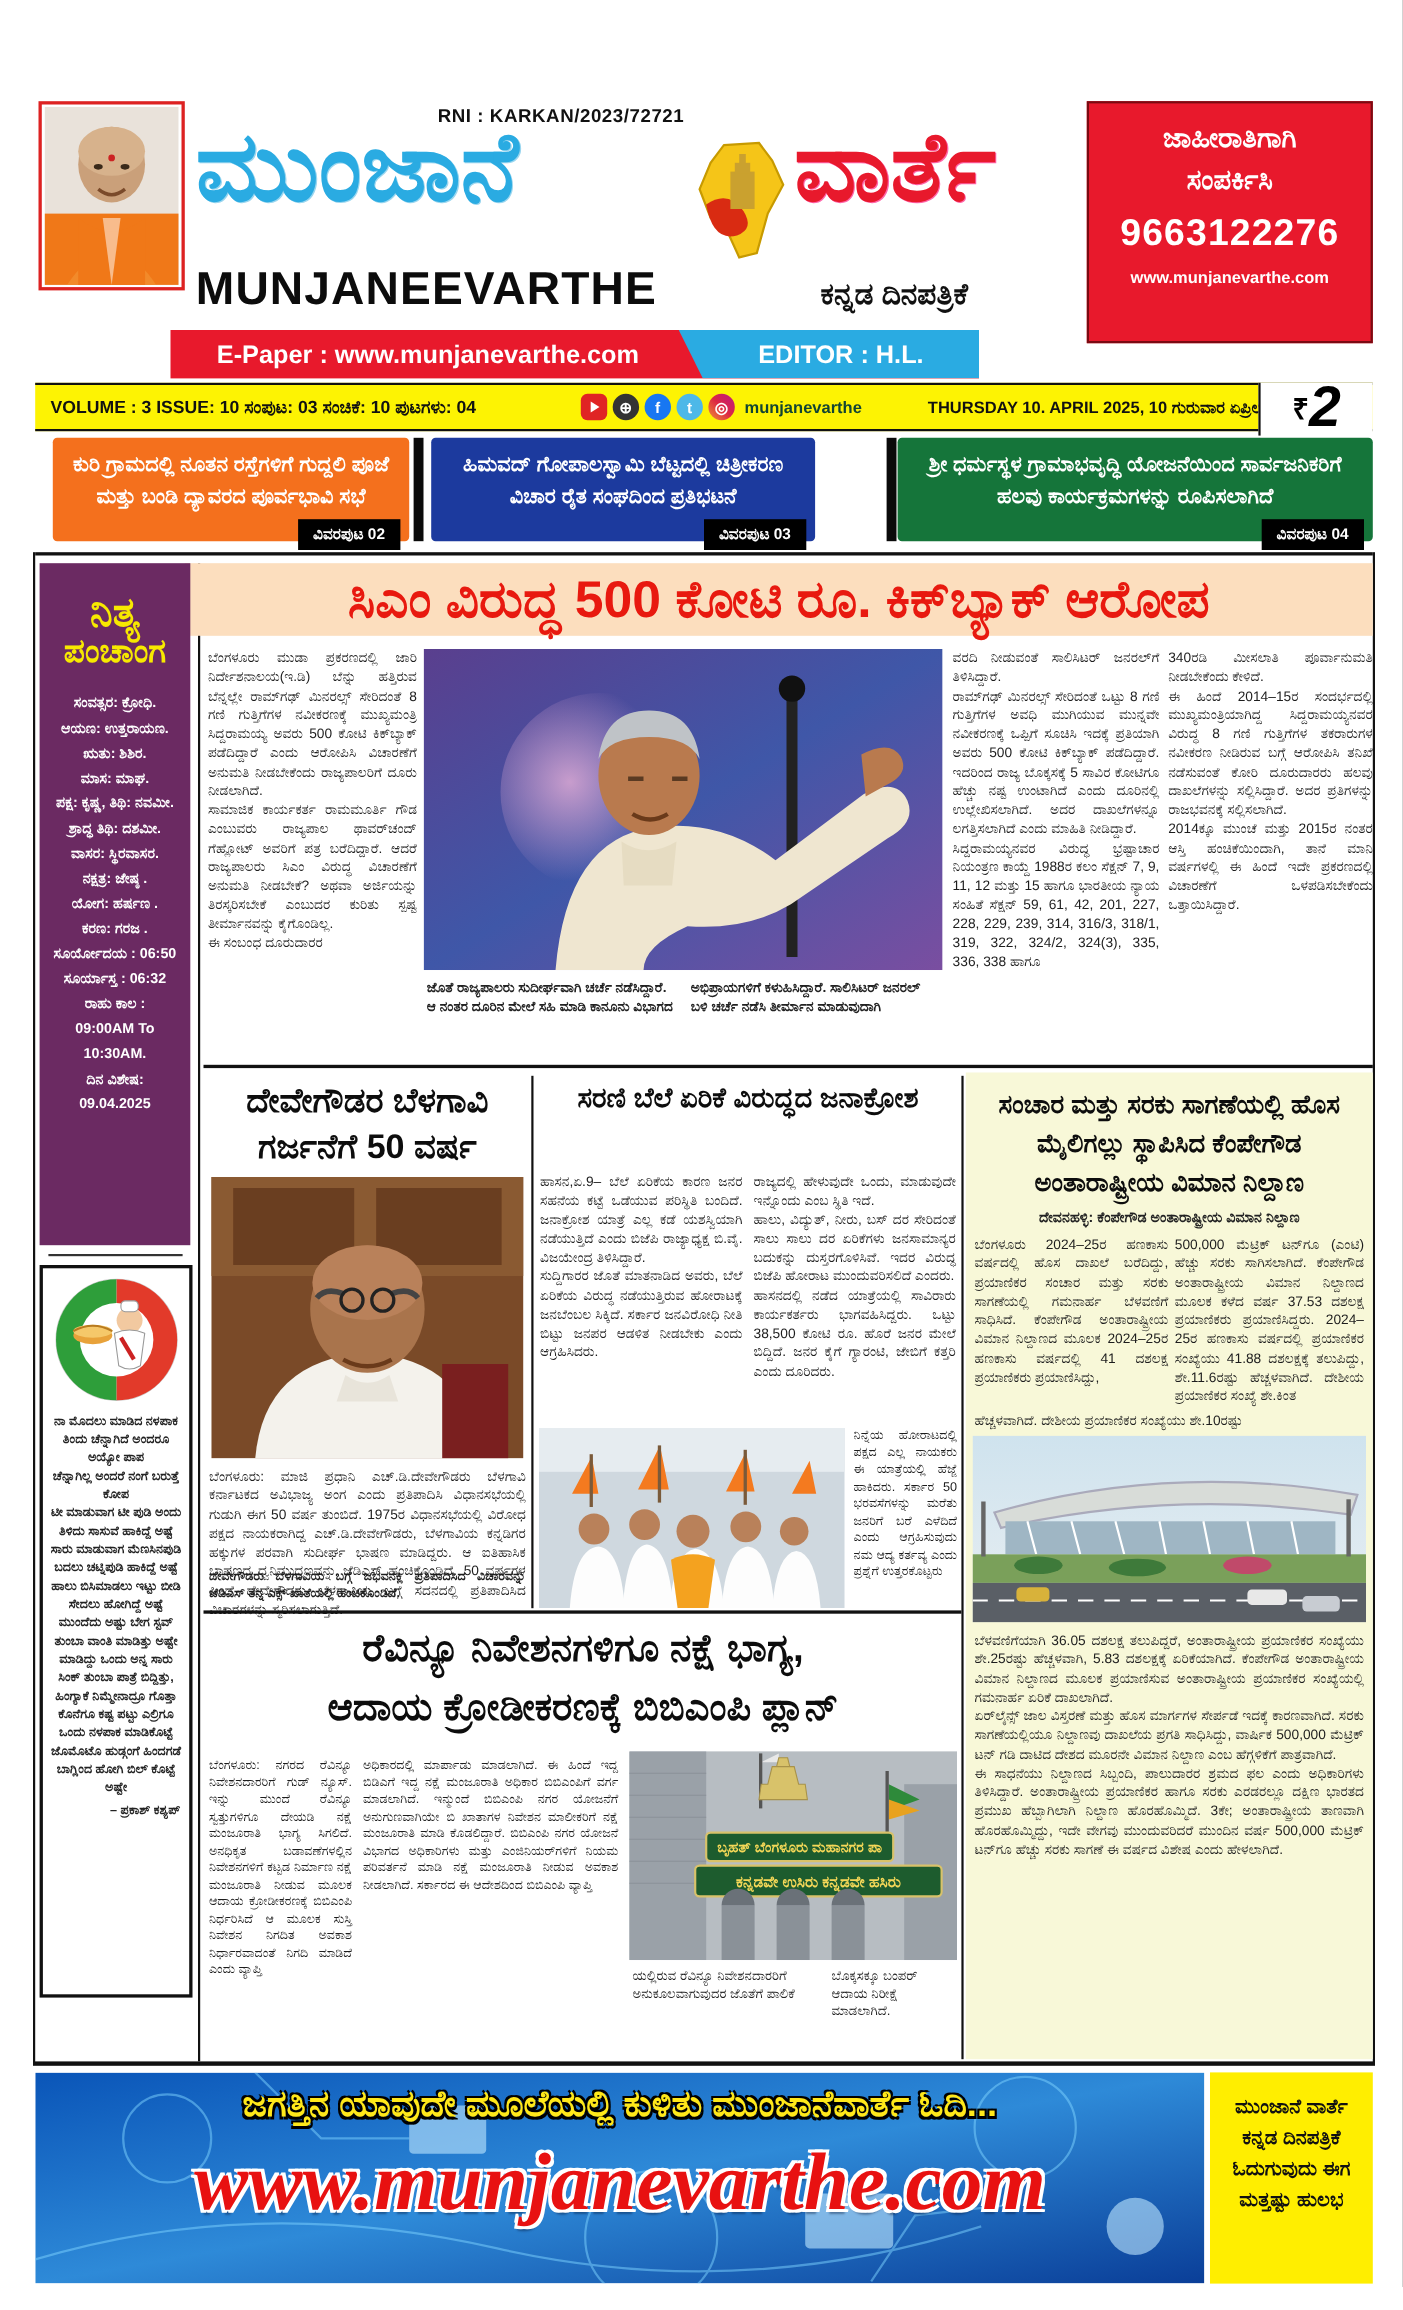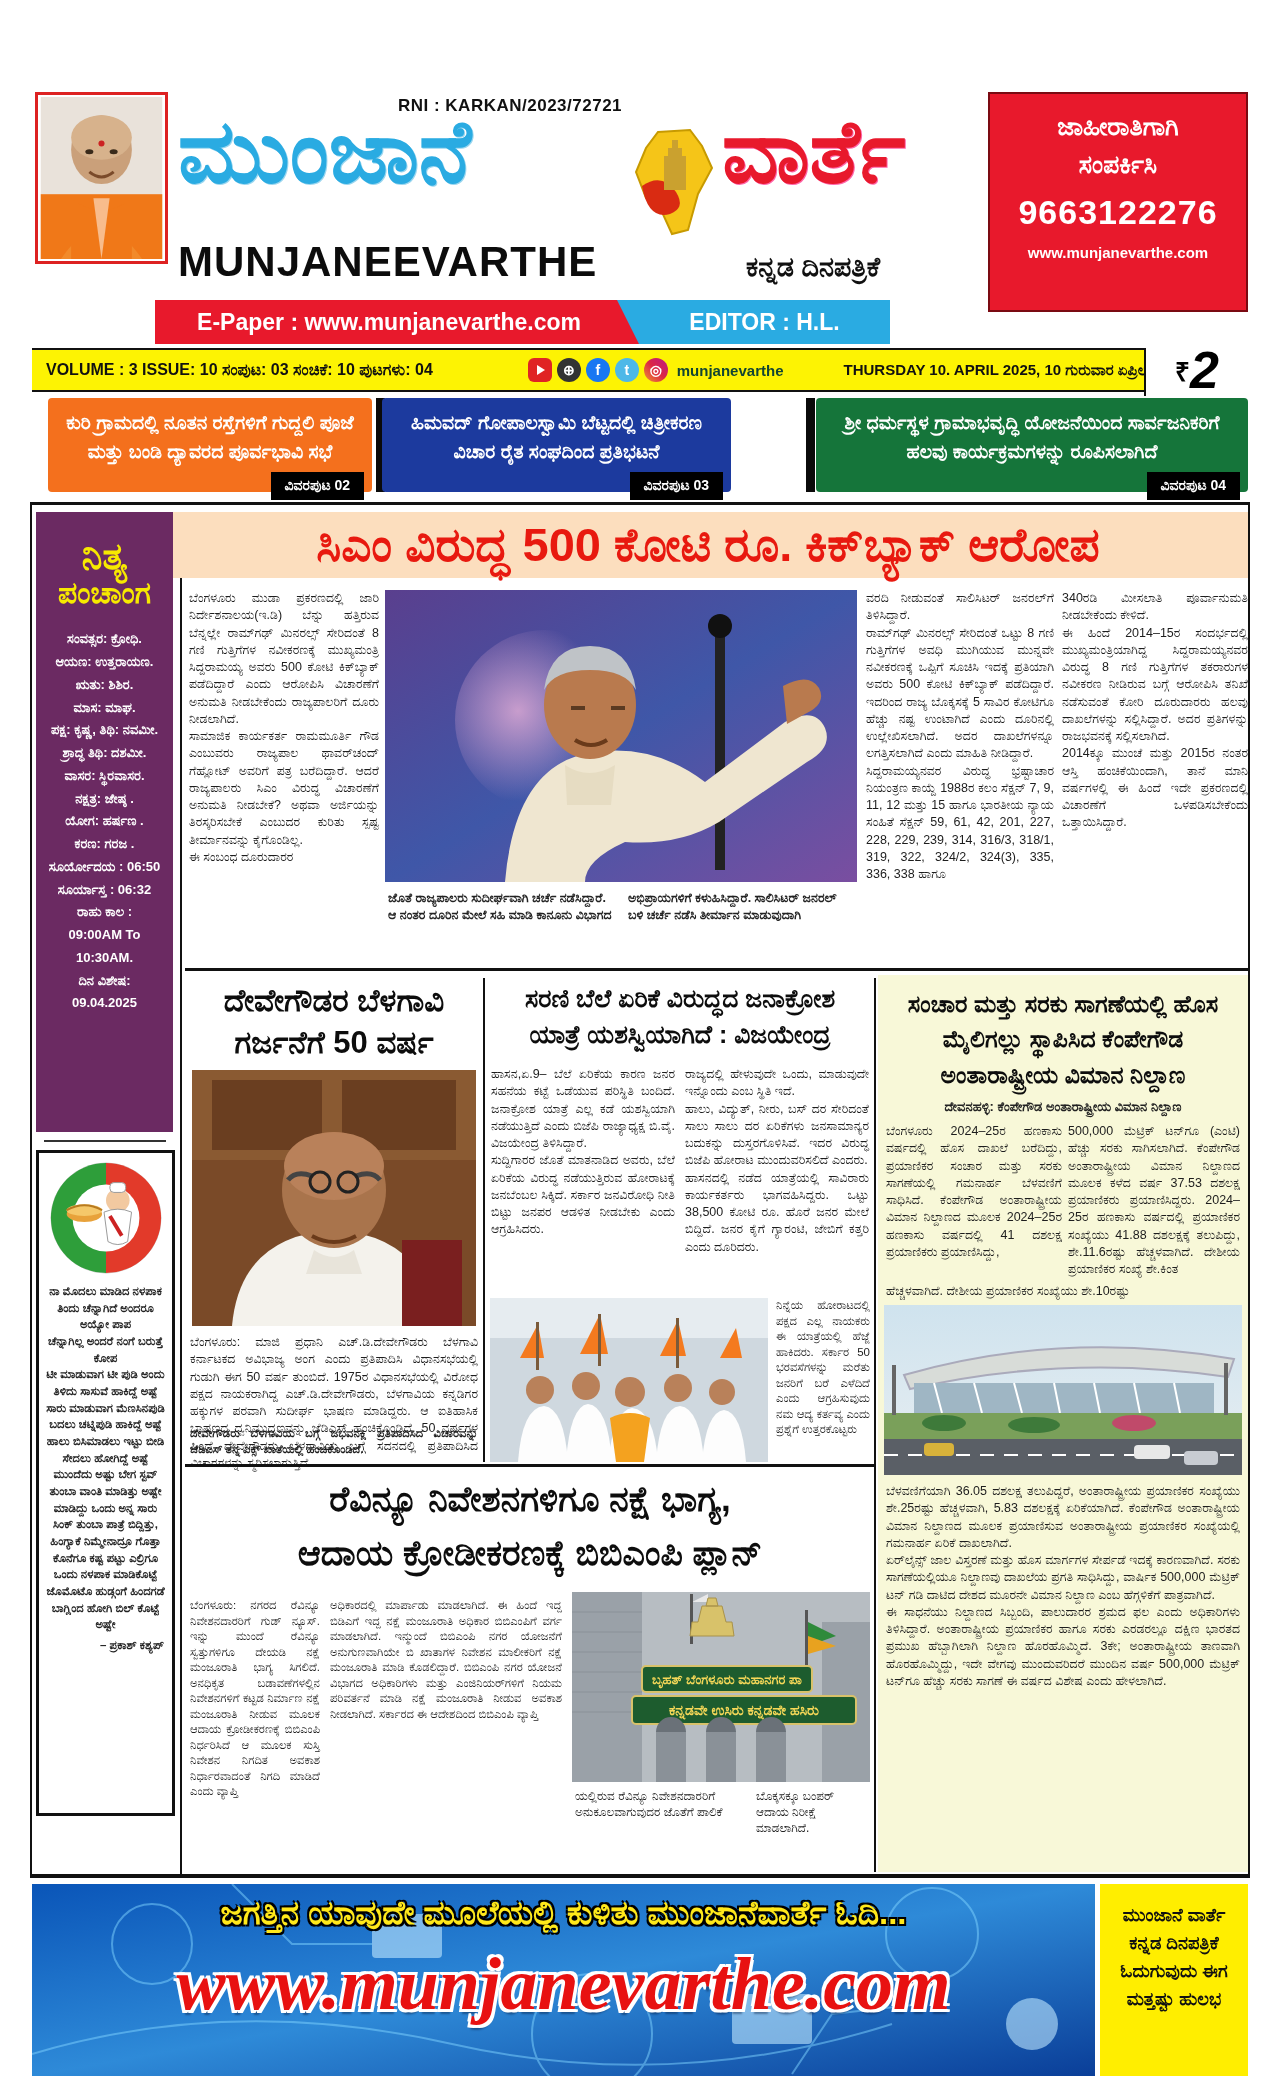--- a/index.html
+++ b/index.html
@@ -39,21 +39,21 @@
   .handle { font-size:15px; font-weight:bold; color:#143; margin-left:4px; }
   .ibdate { font-size:15px; font-weight:bold; color:#111; margin-left:60px; white-space:nowrap; }
   .price { position:absolute; right:0; top:-2px; width:104px; height:48px; background:#fff; border-left:2px solid #111; text-align:center; }
   .price .rs { font-size:26px; font-weight:bold; vertical-align:top; line-height:48px; }
   .price .amt { font-size:52px; font-weight:900; font-style:italic; line-height:44px; }
 
   
   .teaser { position:absolute; top:398px; height:94px; border-radius:4px; color:#fff; text-align:center; font-weight:bold; font-size:19px; line-height:1.55; padding:10px 12px 0; }
   .teaser .pg { position:absolute; right:8px; bottom:-8px; background:#000; color:#fff; font-size:14px; font-weight:bold; padding:3px 14px; }
   .tz1 { left:48px;  width:324px; background:#f4701d; }
-  .tz2 { left:382px; width:349px; background:#1c3a9e; }
+  .tz2 { left:392px; width:349px; background:#1c3a9e; }
   .tz3 { left:816px; width:432px; background:#15753a; }
   .tdiv { position:absolute; top:398px; width:9px; height:94px; background:#0a0a0a; }
 
   
   .rule-h { position:absolute; background:#111; }
   .rule-v { position:absolute; background:#111; }
 
   
   .lead-band { position:absolute; left:168px; top:512px; width:1080px; height:66px; background:#fcdebe; }
   .lead-head { width:100%; text-align:center; font-size:47px; font-weight:bold; color:#e8190f; line-height:66px; }
@@ -300,21 +300,20 @@
     </svg>
   </div>
 
   <div class="btxt" style="position:absolute; left:190px; top:1334px; width:288px; height:90px">ಬೆಂಗಳೂರು: ಮಾಜಿ ಪ್ರಧಾನಿ ಎಚ್.ಡಿ.ದೇವೇಗೌಡರು ಬೆಳಗಾವಿ ಕರ್ನಾಟಕದ ಅವಿಭಾಜ್ಯ ಅಂಗ ಎಂದು ಪ್ರತಿಪಾದಿಸಿ ವಿಧಾನಸಭೆಯಲ್ಲಿ ಗುಡುಗಿ ಈಗ 50 ವರ್ಷ ತುಂಬಿದೆ. 1975ರ ವಿಧಾನಸಭೆಯಲ್ಲಿ ವಿರೋಧ ಪಕ್ಷದ ನಾಯಕರಾಗಿದ್ದ ಎಚ್.ಡಿ.ದೇವೇಗೌಡರು, ಬೆಳಗಾವಿಯ ಕನ್ನಡಿಗರ ಹಕ್ಕುಗಳ ಪರವಾಗಿ ಸುದೀರ್ಘ ಭಾಷಣ ಮಾಡಿದ್ದರು. ಆ ಐತಿಹಾಸಿಕ ಭಾಷಣದ ಧ್ವನಿಮುದ್ರಣವನ್ನು ಜೆಡಿಎಸ್ ಹಂಚಿಕೊಂಡಿದೆ. 50 ವರ್ಷಗಳ ಹಿಂದೆ ದೇವೇಗೌಡರು ಬೆಳಗಾವಿಯ ಬಗ್ಗೆ ಸದನದಲ್ಲಿ ಪ್ರತಿಪಾದಿಸಿದ ವಿಚಾರಗಳನ್ನು ಸ್ಮರಿಸಲಾಗುತ್ತಿದೆ.</div>
   <div class="btxt-sm" style="position:absolute; left:190px; top:1426px; width:288px; height:36px; font-weight:bold">ದೇವೇಗೌಡರು ಬೆಳಗಾವಿಯ ಬಗ್ಗೆ ಜಭವನಕ್ಲಿ ಪ್ರತಿಪಾದಿಸಿದ ವಿಚಾರವನ್ನು ಜೆಡಿಎಸ್ ತನ್ನ ಎಕ್ಸ್ ಖಾತೆಯಲ್ಲಿ ಹಂಚಿಕೊಂಡಿದೆ.</div>
 
   <div class="rule-v" style="left:483px; top:978px; width:2px; height:484px"></div>
 
   <div class="yatra-head">
     <div>ಸರಣಿ ಬೆಲೆ ಏರಿಕೆ ವಿರುದ್ಧದ ಜನಾಕ್ರೋಶ</div>
-    <div>ಯಾತ್ರೆ ಯಶಸ್ವಿಯಾಗಿದೆ : ವಿಜಯೇಂದ್ರ</div>
   </div>
   <div class="btxt" style="position:absolute; left:491px; top:1066px; width:184px; height:228px">ಹಾಸನ,ಏ.9– ಬೆಲೆ ಏರಿಕೆಯ ಕಾರಣ ಜನರ ಸಹನೆಯ ಕಟ್ಟೆ ಒಡೆಯುವ ಪರಿಸ್ಥಿತಿ ಬಂದಿದೆ. ಜನಾಕ್ರೋಶ ಯಾತ್ರೆ ಎಲ್ಲ ಕಡೆ ಯಶಸ್ವಿಯಾಗಿ ನಡೆಯುತ್ತಿದೆ ಎಂದು ಬಿಜೆಪಿ ರಾಜ್ಯಾಧ್ಯಕ್ಷ ಬಿ.ವೈ. ವಿಜಯೇಂದ್ರ ತಿಳಿಸಿದ್ದಾರೆ.
 ಸುದ್ದಿಗಾರರ ಜೊತೆ ಮಾತನಾಡಿದ ಅವರು, ಬೆಲೆ ಏರಿಕೆಯ ವಿರುದ್ಧ ನಡೆಯುತ್ತಿರುವ ಹೋರಾಟಕ್ಕೆ ಜನಬೆಂಬಲ ಸಿಕ್ಕಿದೆ. ಸರ್ಕಾರ ಜನವಿರೋಧಿ ನೀತಿ ಬಿಟ್ಟು ಜನಪರ ಆಡಳಿತ ನೀಡಬೇಕು ಎಂದು ಆಗ್ರಹಿಸಿದರು.</div>
   <div class="btxt" style="position:absolute; left:685px; top:1066px; width:184px; height:228px">ರಾಜ್ಯದಲ್ಲಿ ಹೇಳುವುದೇ ಒಂದು, ಮಾಡುವುದೇ ಇನ್ನೊಂದು ಎಂಬ ಸ್ಥಿತಿ ಇದೆ.
 ಹಾಲು, ವಿದ್ಯುತ್, ನೀರು, ಬಸ್ ದರ ಸೇರಿದಂತೆ ಸಾಲು ಸಾಲು ದರ ಏರಿಕೆಗಳು ಜನಸಾಮಾನ್ಯರ ಬದುಕನ್ನು ದುಸ್ತರಗೊಳಿಸಿವೆ. ಇದರ ವಿರುದ್ಧ ಬಿಜೆಪಿ ಹೋರಾಟ ಮುಂದುವರಿಸಲಿದೆ ಎಂದರು.
 ಹಾಸನದಲ್ಲಿ ನಡೆದ ಯಾತ್ರೆಯಲ್ಲಿ ಸಾವಿರಾರು ಕಾರ್ಯಕರ್ತರು ಭಾಗವಹಿಸಿದ್ದರು. ಒಟ್ಟು 38,500 ಕೋಟಿ ರೂ. ಹೊರೆ ಜನರ ಮೇಲೆ ಬಿದ್ದಿದೆ. ಜನರ ಕೈಗೆ ಗ್ಯಾರಂಟಿ, ಜೇಬಿಗೆ ಕತ್ತರಿ ಎಂದು ದೂರಿದರು.</div>
 
   <div class="photo" style="left:490px; top:1298px; width:278px; height:164px">
     <svg viewBox="0 0 278 164" preserveAspectRatio="none">
       <rect width="278" height="164" fill="#cfd8df"></rect>

